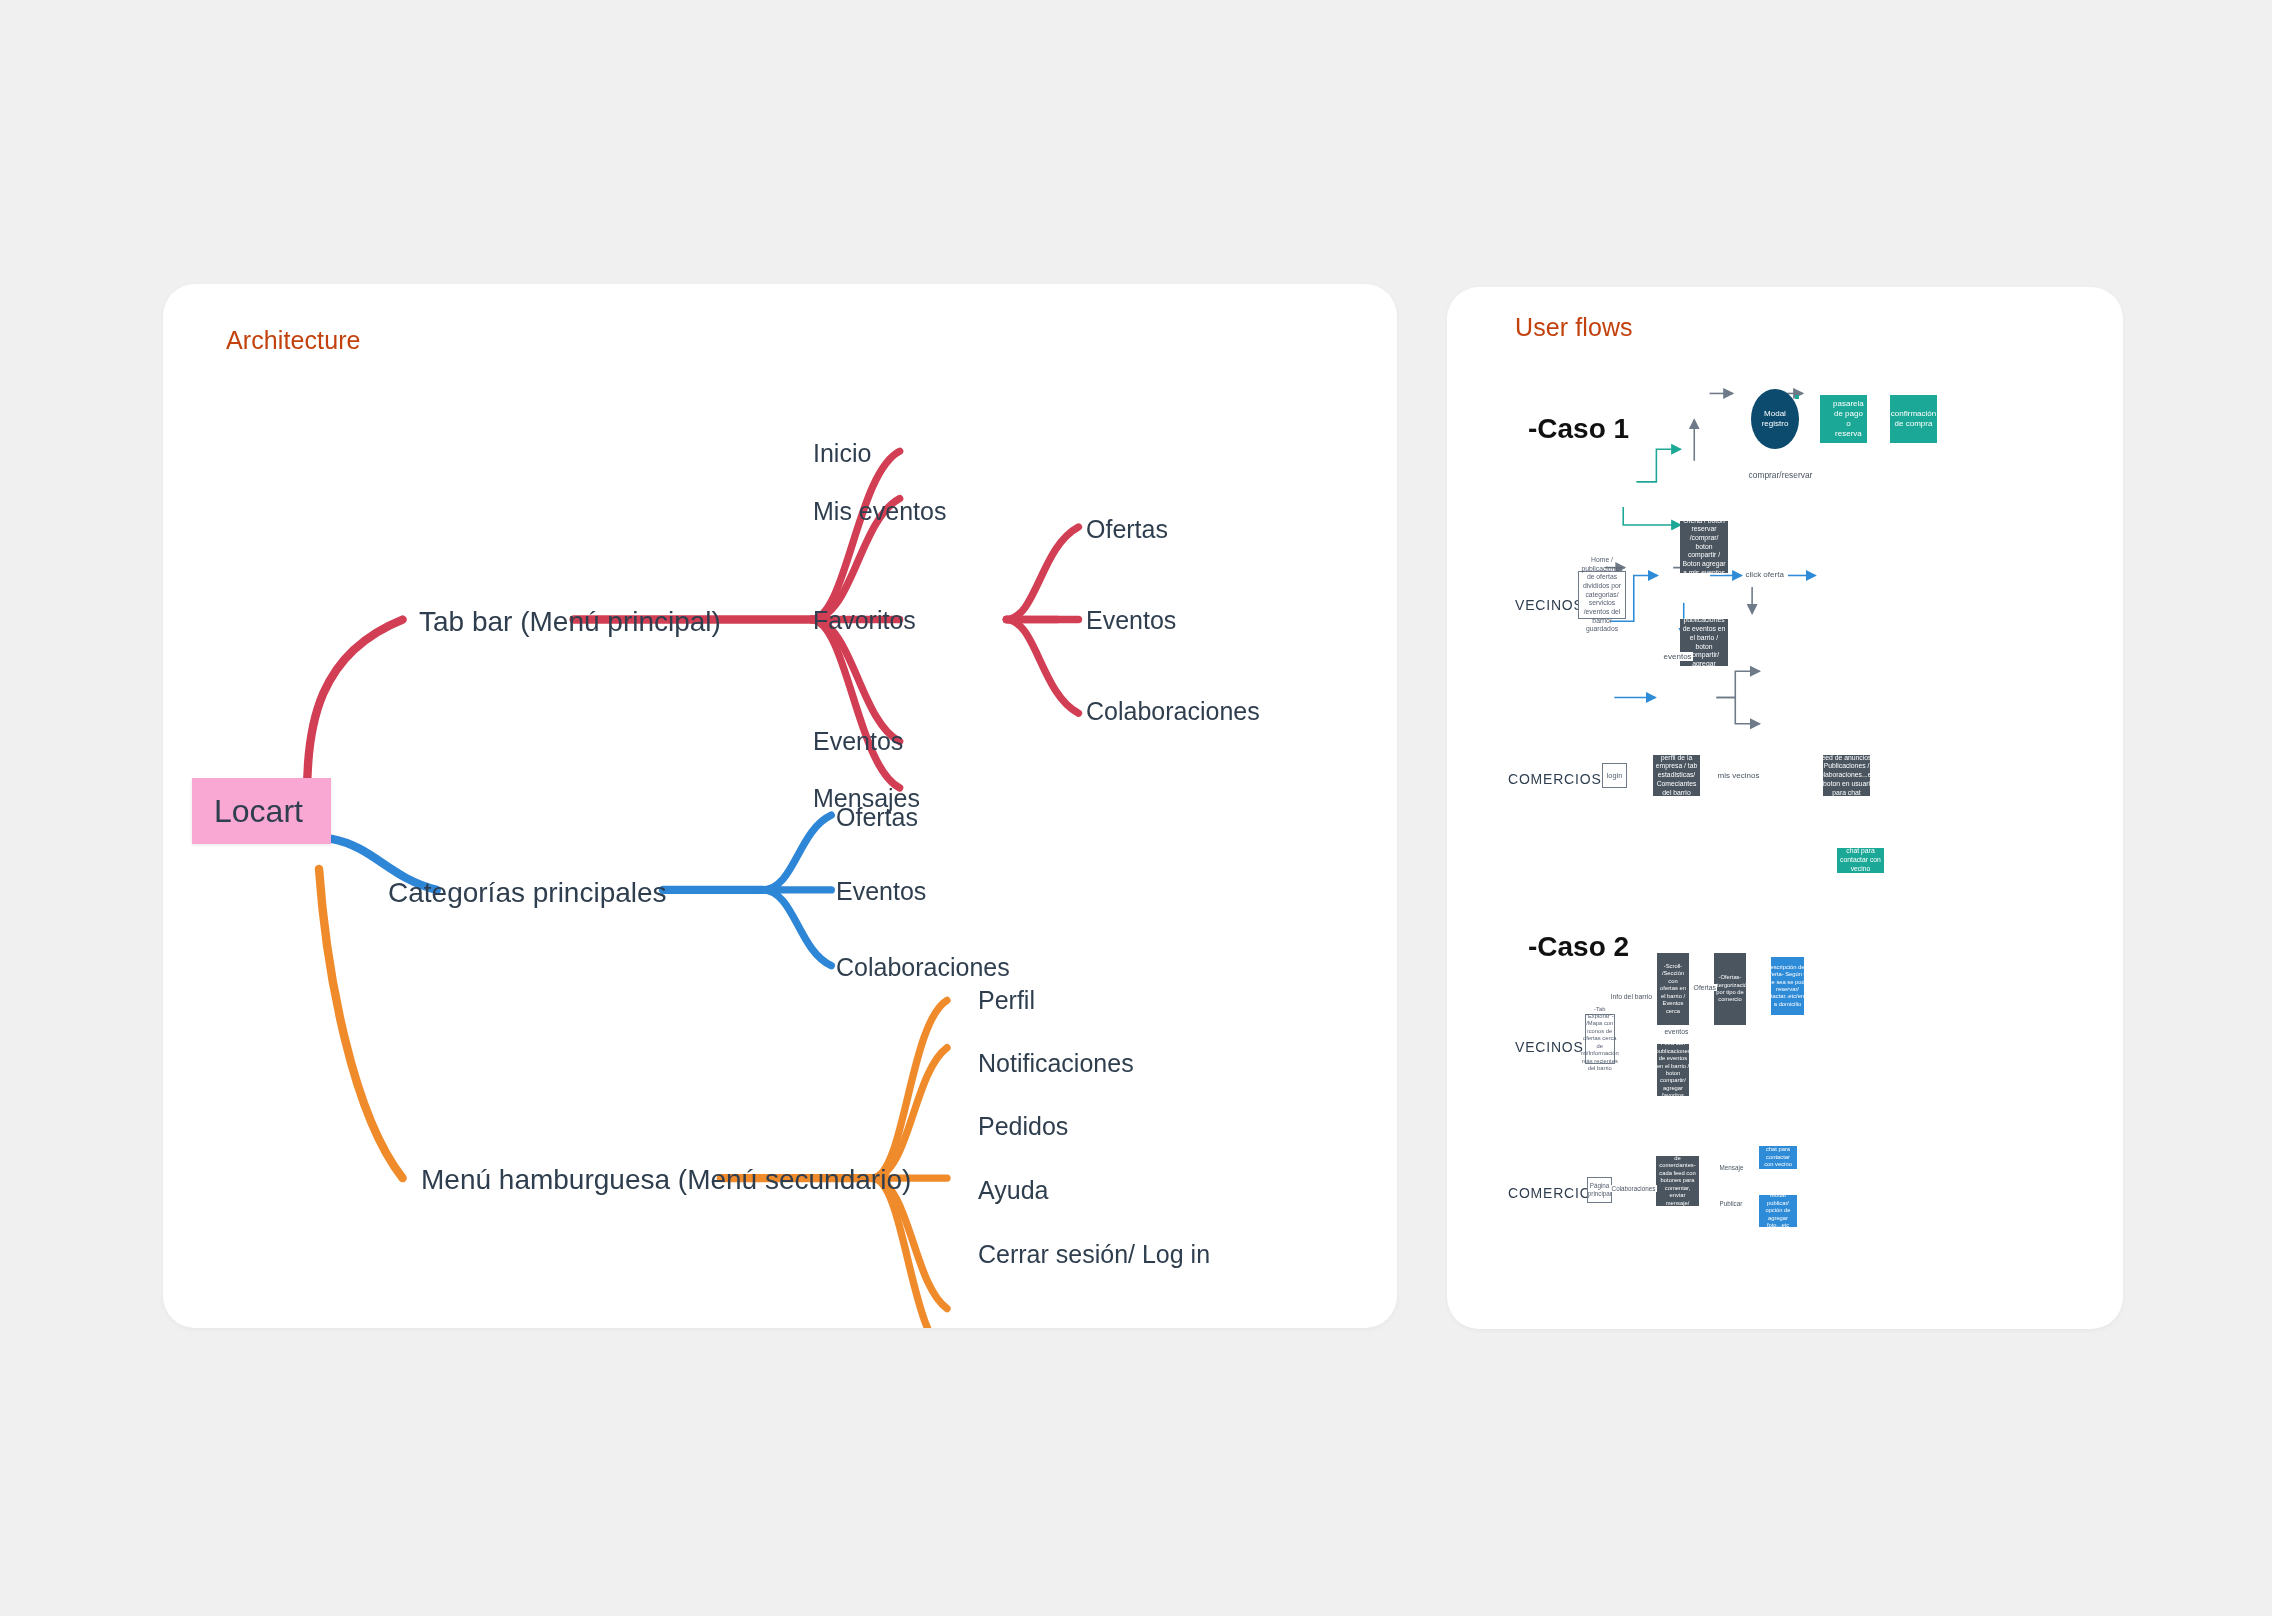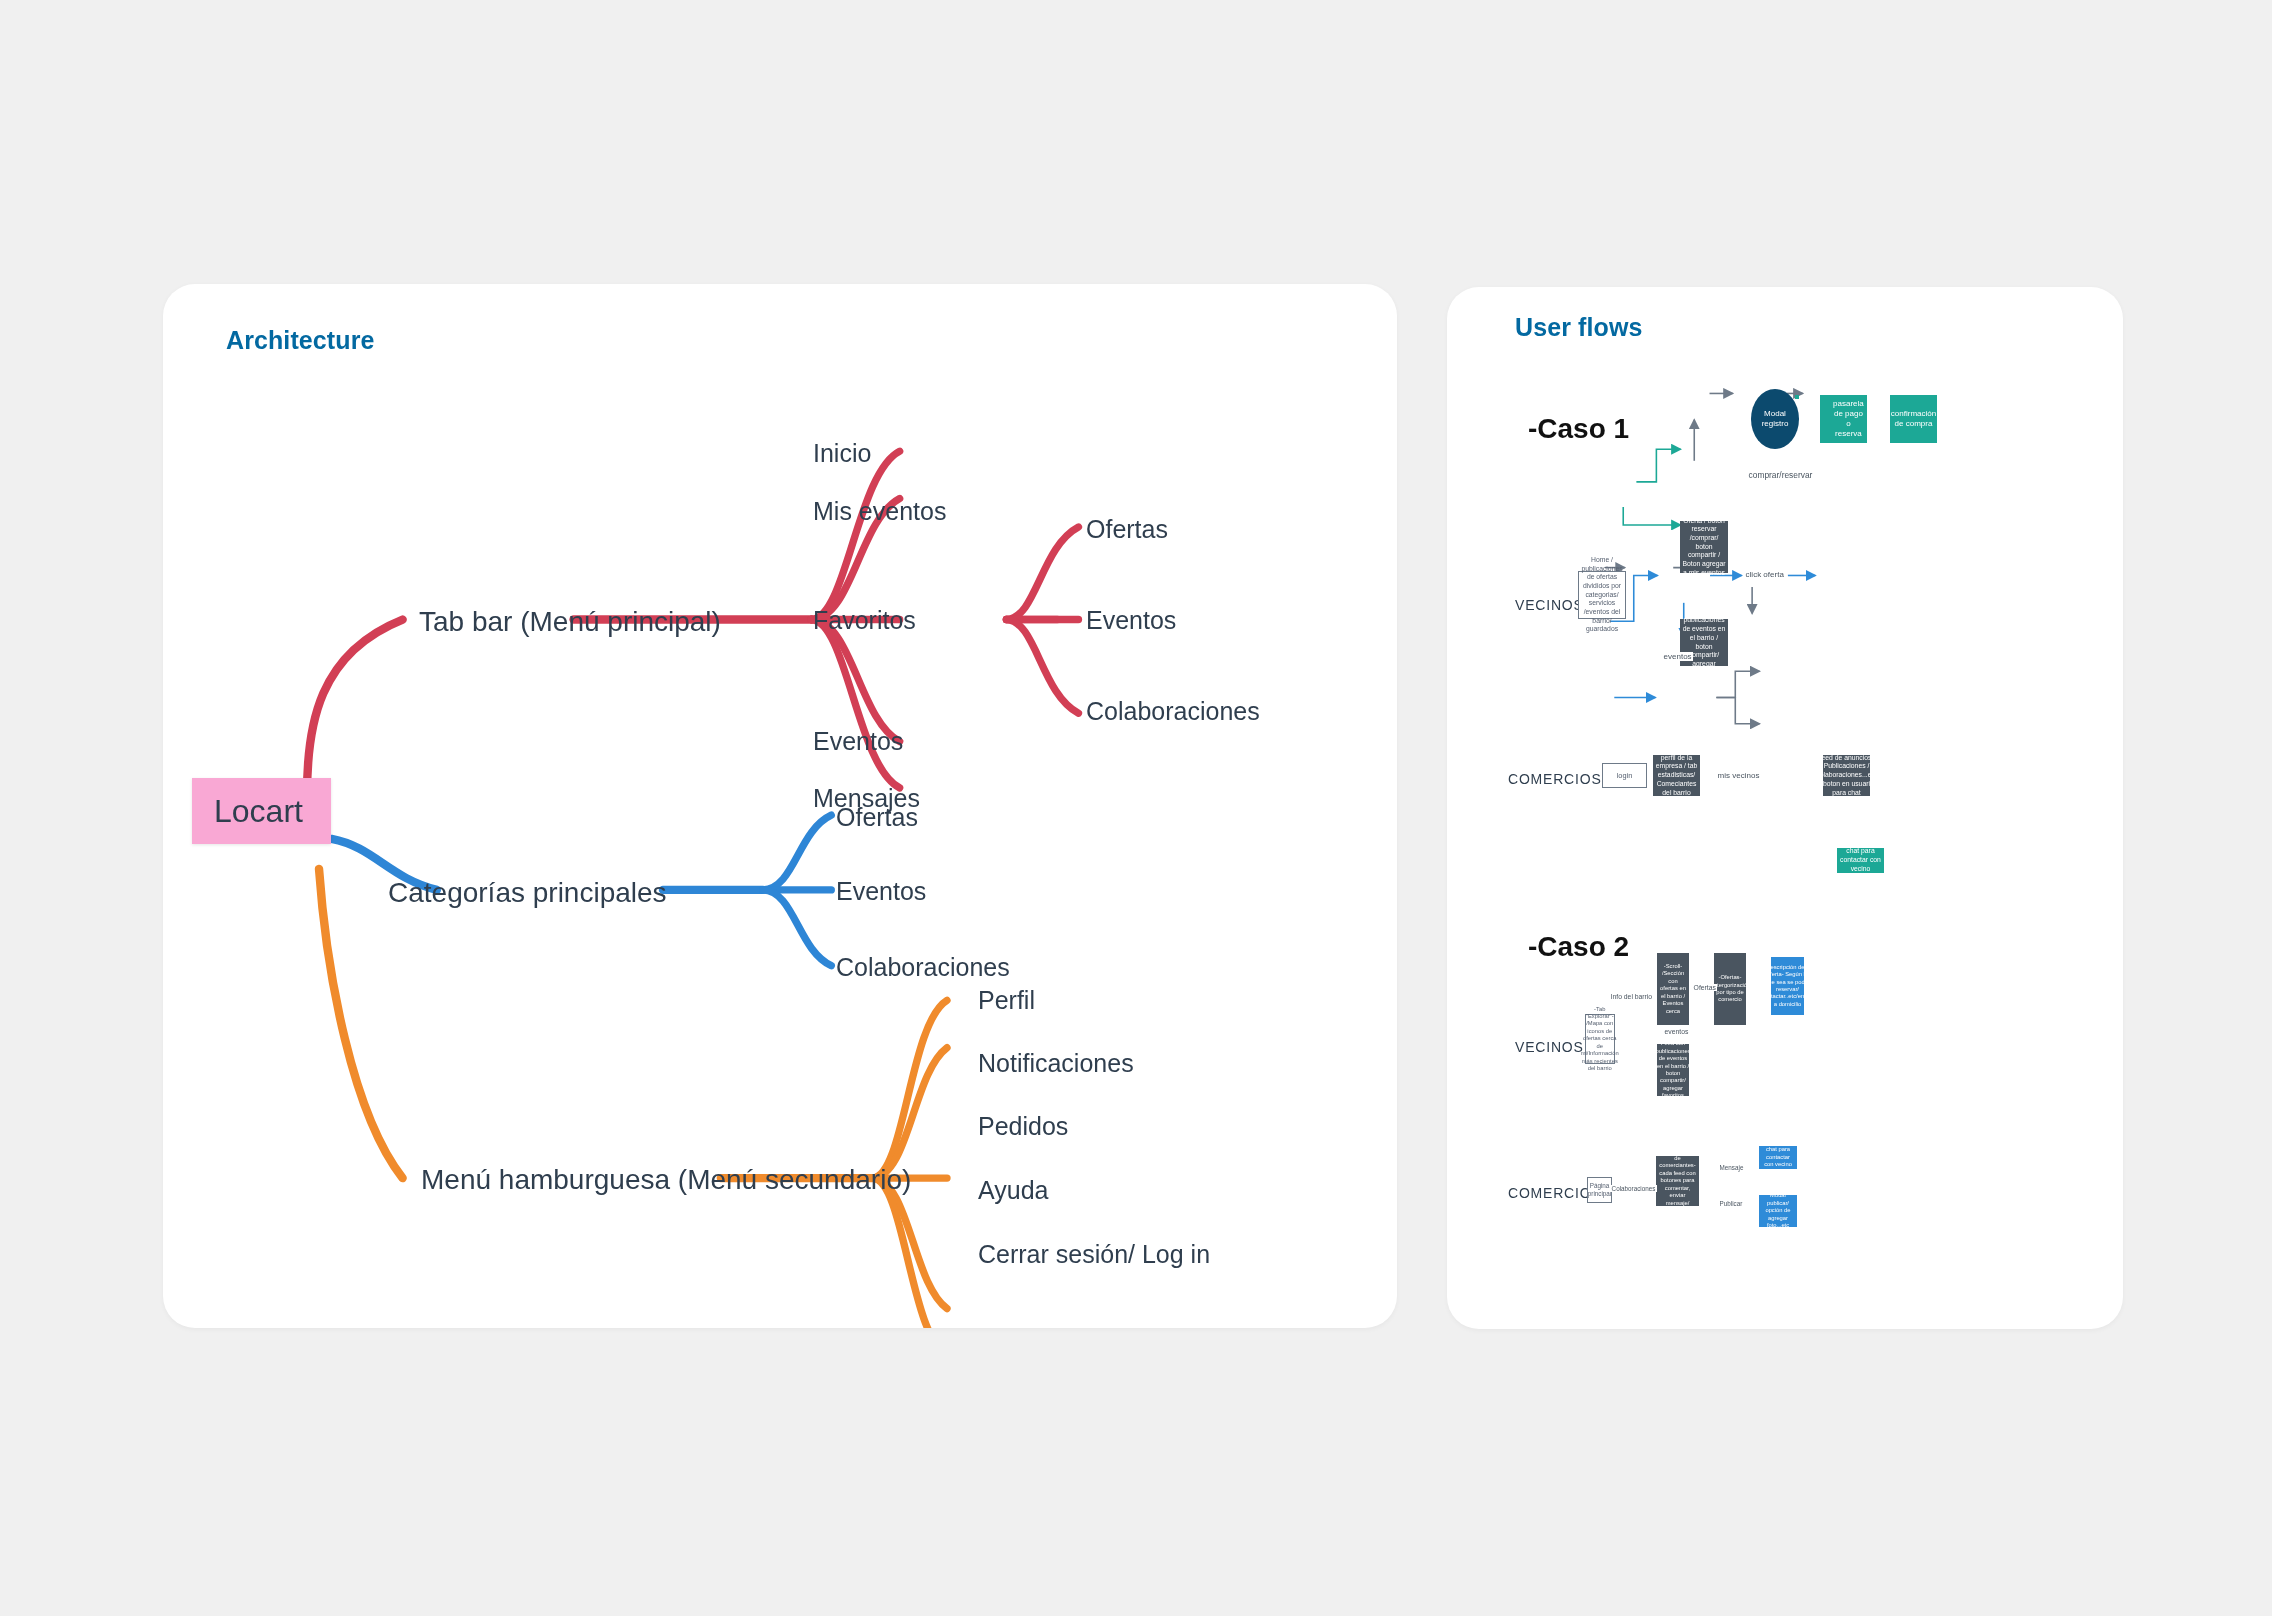--- a/index.html
+++ b/index.html
@@ -14,22 +14,22 @@
     position:absolute;
     background:#FFFFFF;
     border-radius:32px;
     box-shadow:0 1.1px 5.3px rgba(0,0,0,0.04);
   }
   #arch-panel{left:163px;top:284px;width:1234px;height:1044px;}
   #flows-panel{left:1447px;top:287px;width:676px;height:1042px;}
 
   .panel-title{
     position:absolute;
-    font-weight:bold;
-    color:#0369a1;
+    font-weight:normal;
+    color:#c2410c;
     letter-spacing:0.1px;
     white-space:nowrap;
   }
   #arch-title{left:226px;top:326px;font-size:25px;}
   #flows-title{left:1515px;top:313px;font-size:25px;}
 
   
   #arch-svg{position:absolute;left:163px;top:284px;width:1234px;height:1044px;}
 
   .node-label{
@@ -200,21 +200,21 @@
 <div class="fbox teal" style="left:1820px;top:395px;width:47px;height:48px;font-size:8px;padding-left:12px;">pasarela de pago o reserva</div>
 <div class="fbox teal" style="left:1890px;top:395px;width:47px;height:48px;font-size:8px;">confirmación de compra</div>
 <div class="edge-label" style="left:1747px;top:470px;font-size:8.4px;">comprar/reservar</div>
 
 <div class="fbox plain" style="left:1578px;top:571px;width:48px;height:48px;font-size:6.8px;">Home / publicaciones de ofertas divididos por categorias/ servicios /eventos del barrio/ guardados</div>
 <div class="fbox dark" style="left:1680px;top:521px;width:48px;height:52px;font-size:6.8px;">Oferta / botón reservar /comprar/ boton compartir / Boton agregar a mis eventos</div>
 <div class="fbox dark" style="left:1680px;top:619px;width:48px;height:47px;font-size:6.8px;">Feed con publicaciones de eventos en el barrio / boton compartir/ agregar favoritos</div>
 <div class="edge-label" style="left:1744px;top:570px;text-align:center;">click oferta</div>
 <div class="edge-label" style="left:1662px;top:652px;">eventos</div>
 
-<div class="fbox plain" style="left:1602px;top:763px;width:45px;height:25px;font-size:7.4px;">login</div>
+<div class="fbox plain" style="left:1602px;top:763px;width:25px;height:25px;font-size:7.4px;">login</div>
 <div class="fbox dark" style="left:1653px;top:755px;width:47px;height:41px;font-size:6.8px;">perfil de la empresa / tab estadisticas/ Comeciantes del barrio</div>
 <div class="fbox dark" style="left:1823px;top:755px;width:47px;height:41px;font-size:6.8px;">feed de anuncios/ Publicaciones / colaboraciones...etc / boton en usuario para chat</div>
 <div class="fbox teal" style="left:1837px;top:848px;width:47px;height:25px;font-size:6.8px;">chat para contactar con vecino</div>
 <div class="edge-label" style="left:1716px;top:771px;">mis vecinos</div>
 
 <div class="case-label" style="left:1528px;top:931px;">-Caso 2</div>
 <div class="lane-label" style="left:1515px;top:1039px;">VECINOS</div>
 <div class="lane-label" style="left:1508px;top:1185px;">COMERCIOS</div>
 
 <div class="fbox plain" style="left:1585px;top:1014px;width:29.5px;height:50px;font-size:5.8px;">-Tab "Explorar"- /Mapa con iconos de ofertas cerca de mi/Información más recientes del barrio</div>

